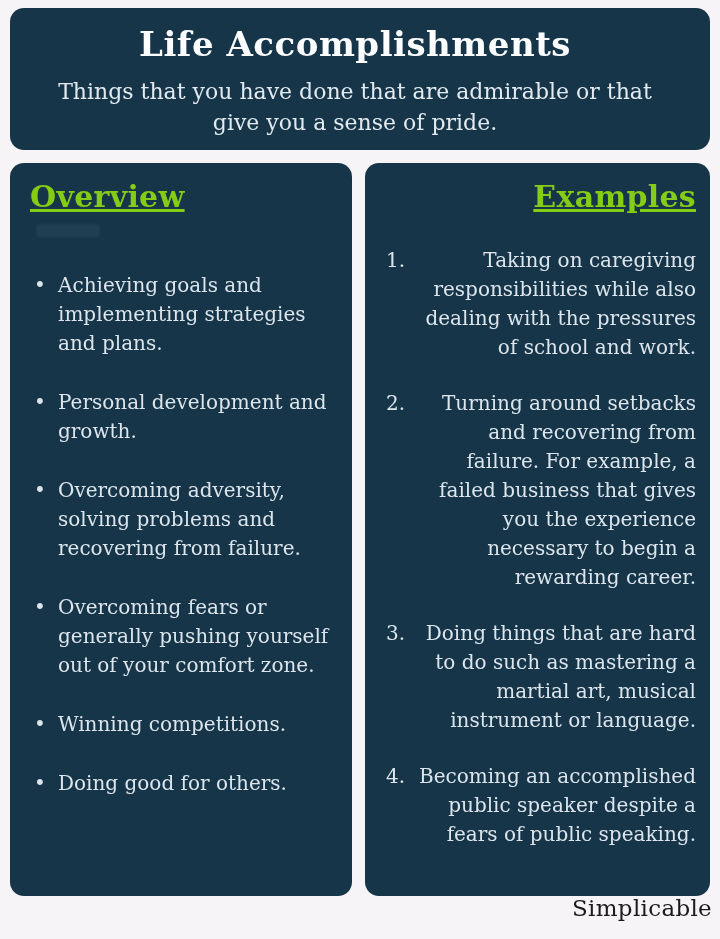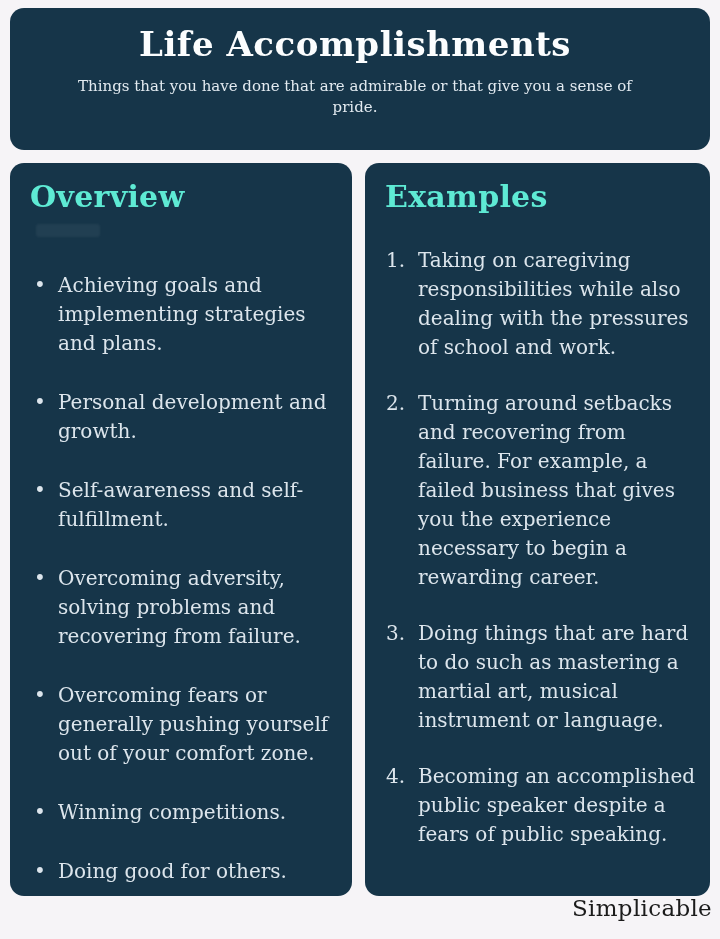--- a/index.html
+++ b/index.html
@@ -26,41 +26,43 @@
   }
   .title {
     color: #fbfdfe;
     font-size: 34px;
     font-weight: bold;
     letter-spacing: 0.5px;
   }
   .subtitle {
     margin-top: 12px;
     color: #e2eaf0;
-    font-size: 15px;
+    font-size: 22px;
     line-height: 1.42;
     padding: 0 14px;
   }
 
   
   .overview-card {
     left: 10px; top: 163px;
     width: 342px; height: 733px;
     padding: 16px 16px 0 20px;
   }
   .examples-card {
     left: 365px; top: 163px;
     width: 345px; height: 733px;
     padding: 16px 14px 0 20px;
+    text-align: right;
   }
   .col-heading {
-    color: #5eead4;
+    color: #84cc16;
     font-size: 30px;
     font-weight: bold;
     letter-spacing: 0.3px;
+    text-decoration: underline;
   }
   .watermark {
     width: 64px; height: 13px;
     margin: 10px 0 0 6px;
     background: rgba(255,255,255,0.05);
     border-radius: 3px;
     filter: blur(1px);
   }
 
   ul.bullets, ol.numbered {
@@ -111,21 +113,20 @@
   <div class="title">Life Accomplishments</div>
   <div class="subtitle">Things that you have done that are admirable or that give you a sense of pride.</div>
 </div>
 
 <div class="card overview-card">
   <div class="col-heading">Overview</div>
   <div class="watermark"></div>
   <ul class="bullets">
     <li>Achieving goals and implementing strategies and plans.</li>
     <li>Personal development and growth.</li>
-    <li>Self-awareness and self-fulfillment.</li>
     <li>Overcoming adversity, solving problems and recovering from failure.</li>
     <li>Overcoming fears or generally pushing yourself out of your comfort zone.</li>
     <li>Winning competitions.</li>
     <li>Doing good for others.</li>
   </ul>
 </div>
 
 <div class="card examples-card">
   <div class="col-heading">Examples</div>
   <ol class="numbered">

